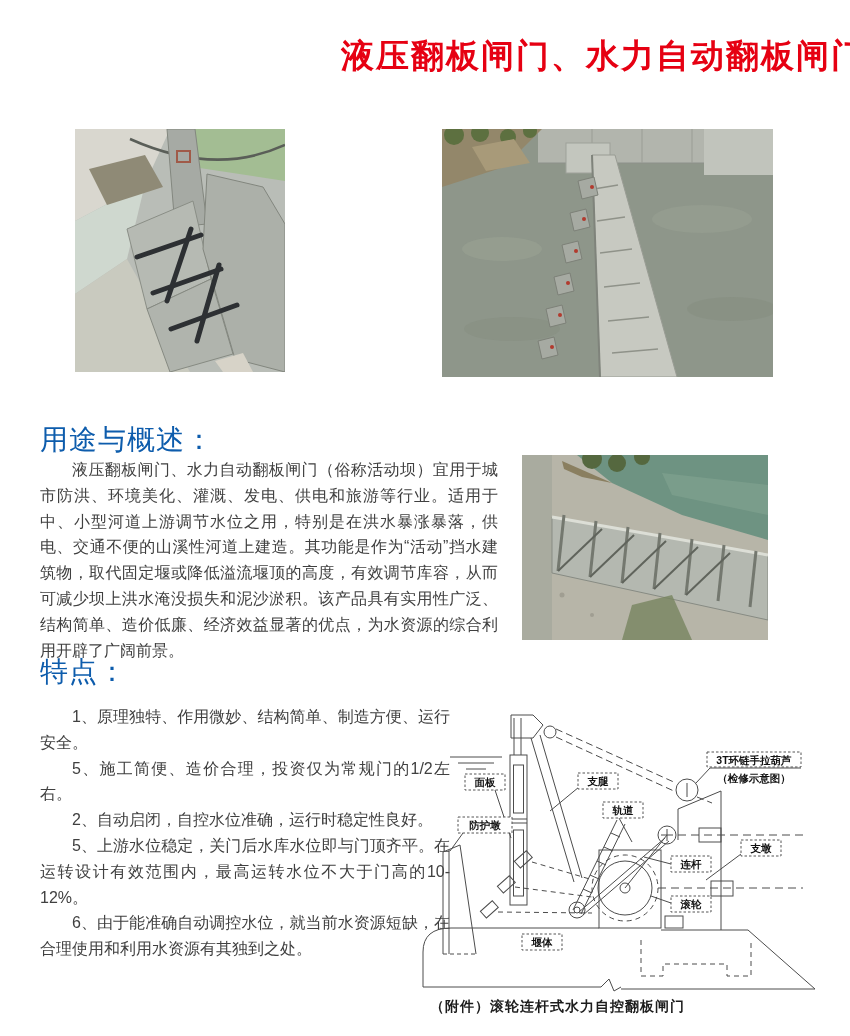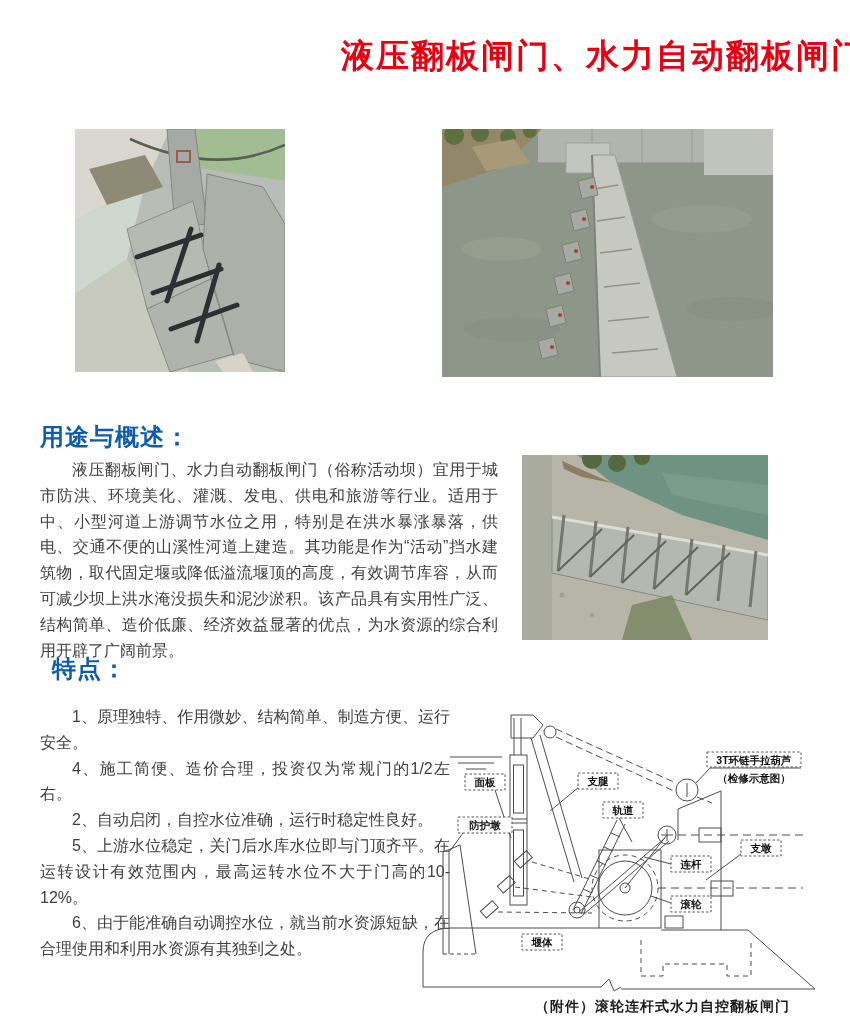--- a/index.html
+++ b/index.html
@@ -5,39 +5,39 @@
   html,body{margin:0;padding:0;background:#fff;}
   .page{
     position:relative;width:850px;height:1036px;background:#ffffff;
     font-family:"Liberation Sans","DejaVu Sans",sans-serif;overflow:hidden;
   }
   .title{
     position:absolute;top:34px;left:16px;width:100%;text-align:right;
     font-size:33px;font-weight:bold;color:var(--title-red,#e60012);letter-spacing:2px;
   }
   .sec-heading{
-    position:absolute;font-size:24px;font-weight:bold;
+    position:absolute;font-size:28px;font-weight:normal;
     color:var(--heading-blue,#0d5cac);letter-spacing:1px;
   }
   #overview-heading{left:40px;top:421px;}
-  #features-heading{left:52px;top:653px;}
+  #features-heading{left:40px;top:653px;}
   .body-text{
     position:absolute;font-size:16px;line-height:25.8px;color:#404040;
     text-align:justify;
   }
   #overview-body{left:40px;top:457px;width:458px;text-indent:2em;}
   #features-list{left:40px;top:704px;width:410px;}
   #features-list p{margin:0;text-indent:2em;}
   .photo{position:absolute;overflow:hidden;background:#e8e8e4;}
   #photo-1{left:75px;top:129px;width:210px;height:243px;}
   #photo-2{left:442px;top:129px;width:331px;height:248px;}
   #photo-3{left:522px;top:455px;width:246px;height:185px;}
   #diagram-wrap{position:absolute;left:403px;top:690px;width:447px;height:305px;}
   #diagram-caption{
-    position:absolute;left:430px;top:998px;width:360px;text-align:right;
+    position:absolute;left:430px;top:998px;width:360px;text-align:left;
     font-size:14px;font-weight:bold;color:#1c1c1c;letter-spacing:1px;
   }
   svg text.lbl{font-size:10.5px;font-weight:bold;fill:#111;text-anchor:middle;}
 </style>
 </head>
 <body>
 
 <div class="page">
 
   <div class="title">液压翻板闸门、水力自动翻板闸门</div>
@@ -151,21 +151,21 @@
         <line x1="164" y1="140" x2="208" y2="98"></line>
       </g>
       <polygon points="110,150 150,140 170,185 100,185" fill="#77855f" opacity="0.8"></polygon>
     </svg>
   </div>
 
   <div class="sec-heading" id="features-heading">特点：</div>
 
   <div class="body-text" id="features-list">
     <p>1、原理独特、作用微妙、结构简单、制造方便、运行安全。</p>
-    <p>4、施工简便、造价合理，投资仅为常规门的1/2左右。</p>
+    <p>5、施工简便、造价合理，投资仅为常规门的1/2左右。</p>
     <p>2、自动启闭，自控水位准确，运行时稳定性良好。</p>
     <p>5、上游水位稳定，关门后水库水位即与门顶齐平。在运转设计有效范围内，最高运转水位不大于门高的10-12%。</p>
     <p>6、由于能准确自动调控水位，就当前水资源短缺，在合理使用和利用水资源有其独到之处。</p>
   </div>
 
   <div id="diagram-wrap">
     <svg viewBox="0 0 447 305" width="447" height="305">
       <g stroke="#4c4c4c" stroke-width="1" fill="none">
 
         <line x1="47" y1="67" x2="99" y2="67"></line>

